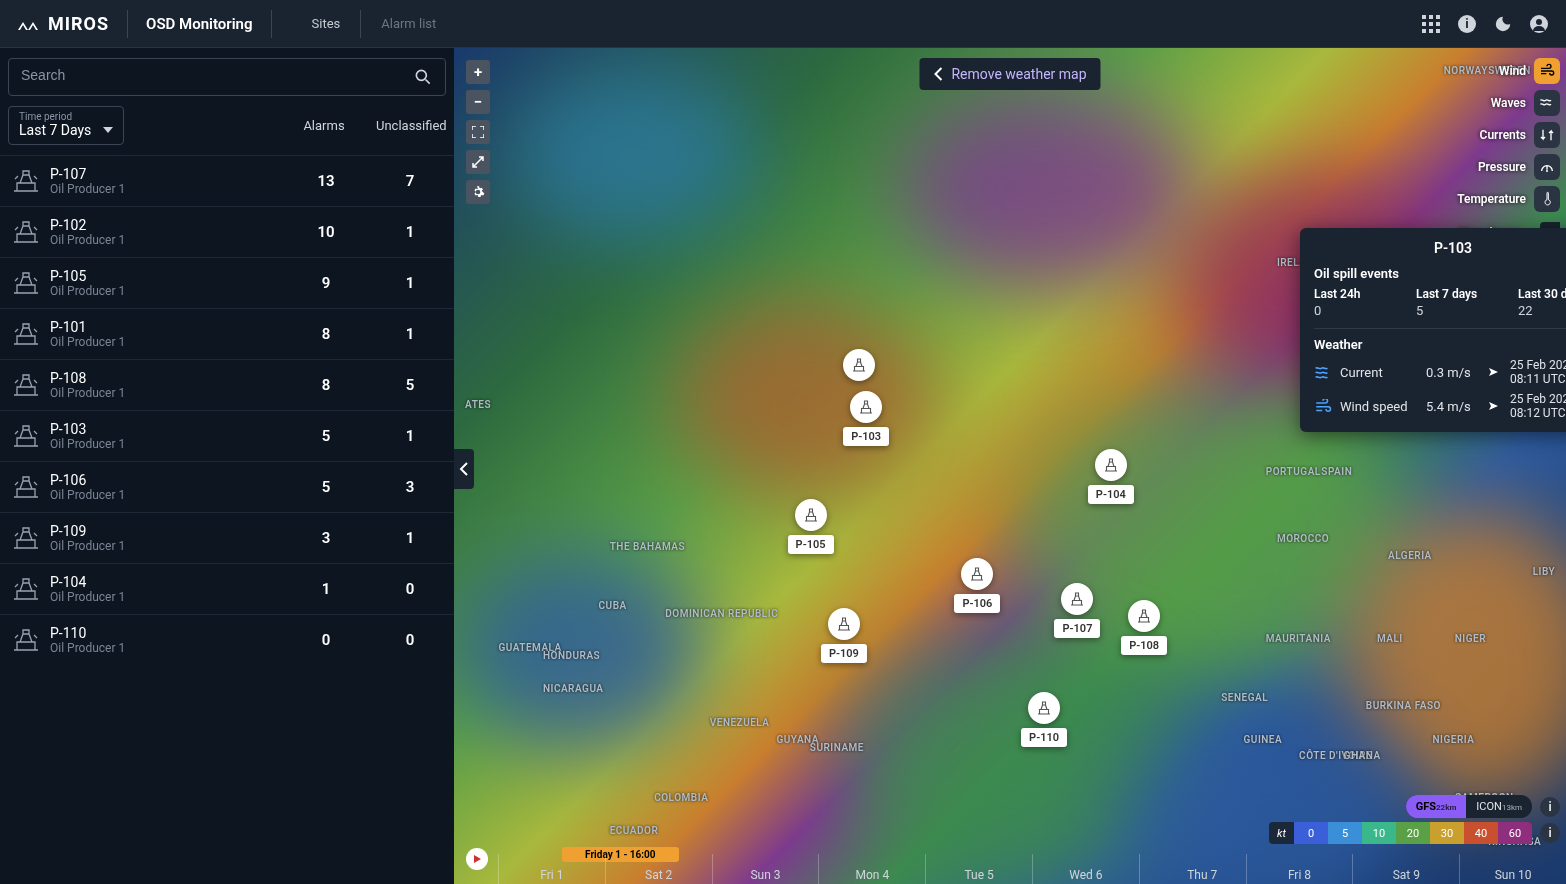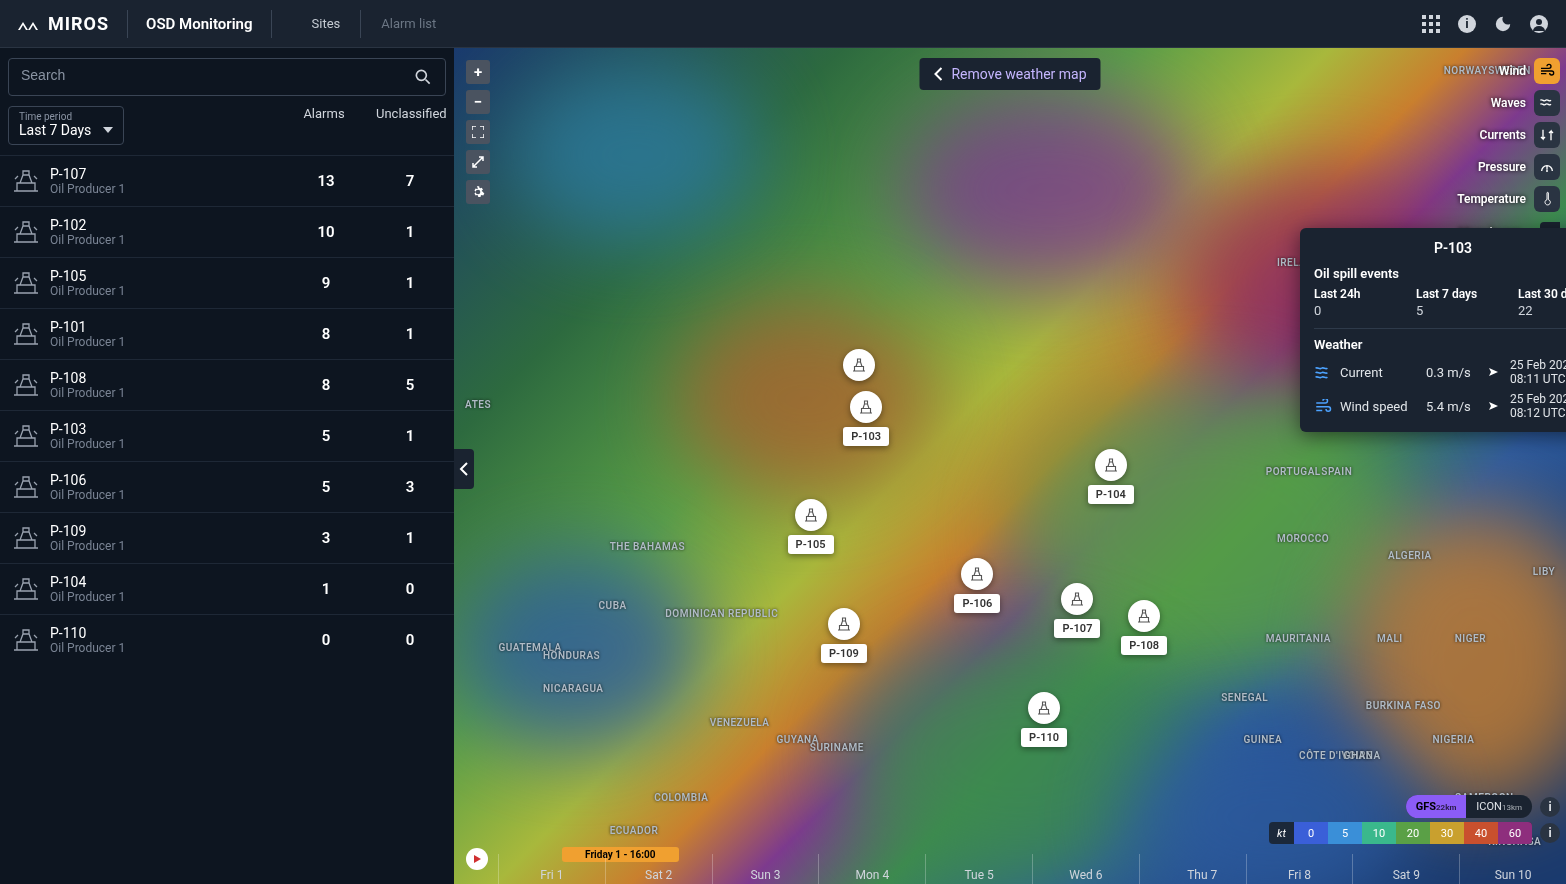--- a/index.html
+++ b/index.html
@@ -17,21 +17,21 @@
 .topnav-right { margin-left: auto; display: flex; gap: 14px; align-items: center; }
 .top-icon { width: 22px; height: 22px; color: #d0d5dc; cursor: pointer; display: flex; align-items: center; justify-content: center; }
 
 
 .main { display: flex; height: calc(100% - 48px); }
 .sidebar { width: 454px; background: #0d1520; display: flex; flex-direction: column; }
 .search-wrap { padding: 10px 8px 4px; }
 .search { display: flex; align-items: flex-start; border: 1px solid #3a4555; border-radius: 4px; padding: 8px 12px; }
 .search input { flex: 1; background: transparent; border: none; color: #e0e4e8; font-size: 14px; outline: none; }
 .search input::placeholder { color: #8a94a3; }
-.filter-row { display: flex; align-items: flex-start; padding: 6px 8px 10px; gap: 28px; }
+.filter-row { display: flex; align-items: center; padding: 6px 8px 10px; gap: 28px; }
 .time-filter { border: 1px solid #3a4555; border-radius: 4px; padding: 4px 10px 6px; min-width: 116px; position: relative; }
 .time-filter .lbl { font-size: 10px; color: #8a94a3; }
 .time-filter .val { font-size: 14px; color: #fff; display: flex; align-items: center; justify-content: space-between; }
 .col-headers { margin-left: auto; display: flex; gap: 20px; font-size: 13px; color: #d0d5dc; padding-right: 6px; }
 .col-headers div { width: 64px; text-align: center; }
 
 .asset-list { flex: 1; overflow-y: auto; }
 .asset-row { display: flex; align-items: center; padding: 10px 12px; border-top: 1px solid #1e2836; cursor: pointer; }
 .asset-icon { width: 28px; height: 24px; margin-right: 10px; color: #9aa3b0; flex-shrink: 0; }
 .asset-text { flex: 1; }

